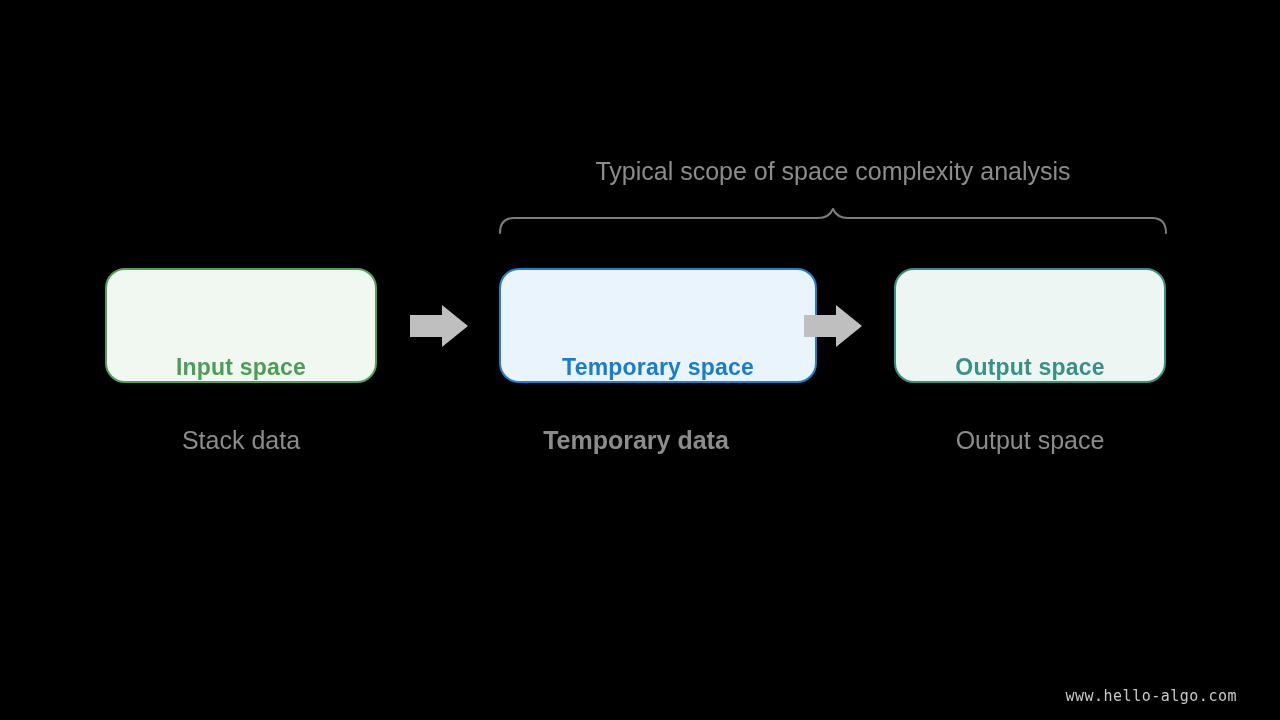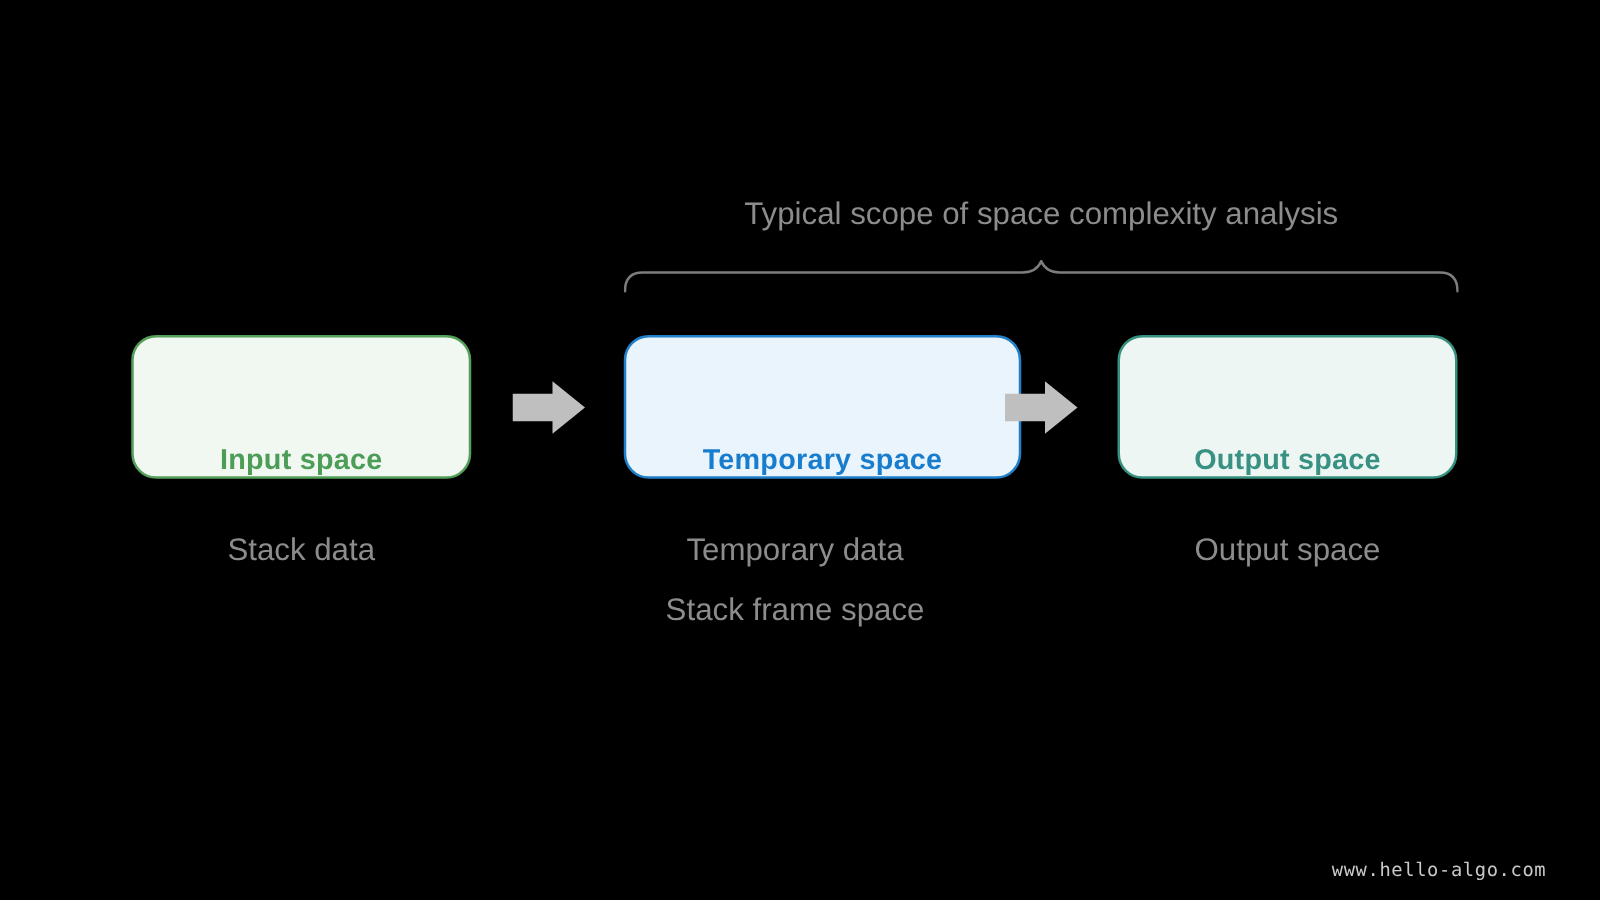--- a/index.html
+++ b/index.html
@@ -105,23 +105,22 @@
   </svg>
 
   <div class="space-box box-output" style="border-color: rgb(54, 145, 127); background-color: rgb(238, 246, 243);">
     <span class="box-label" style="color: rgb(57, 145, 132);">Output space</span>
   </div>
 
   <div class="caption-block caption-input" style="color: rgb(140, 140, 140);">
     <div>Stack data</div>
   </div>
 
-  <div class="caption-block caption-temp" style="color: rgb(140, 140, 140);">
+  <div class="caption-block caption-temp" style="color: rgb(140, 140, 140); font-weight: bold;">
     <div>Temporary data</div>
-    <div>Stack frame space</div>
   </div>
 
   <div class="caption-block caption-output" style="color: rgb(140, 140, 140);">
     <div>Output space</div>
   </div>
 
   <div class="watermark" style="color: rgb(201, 201, 201);">www.hello-algo.com</div>
 
 </div>
 

